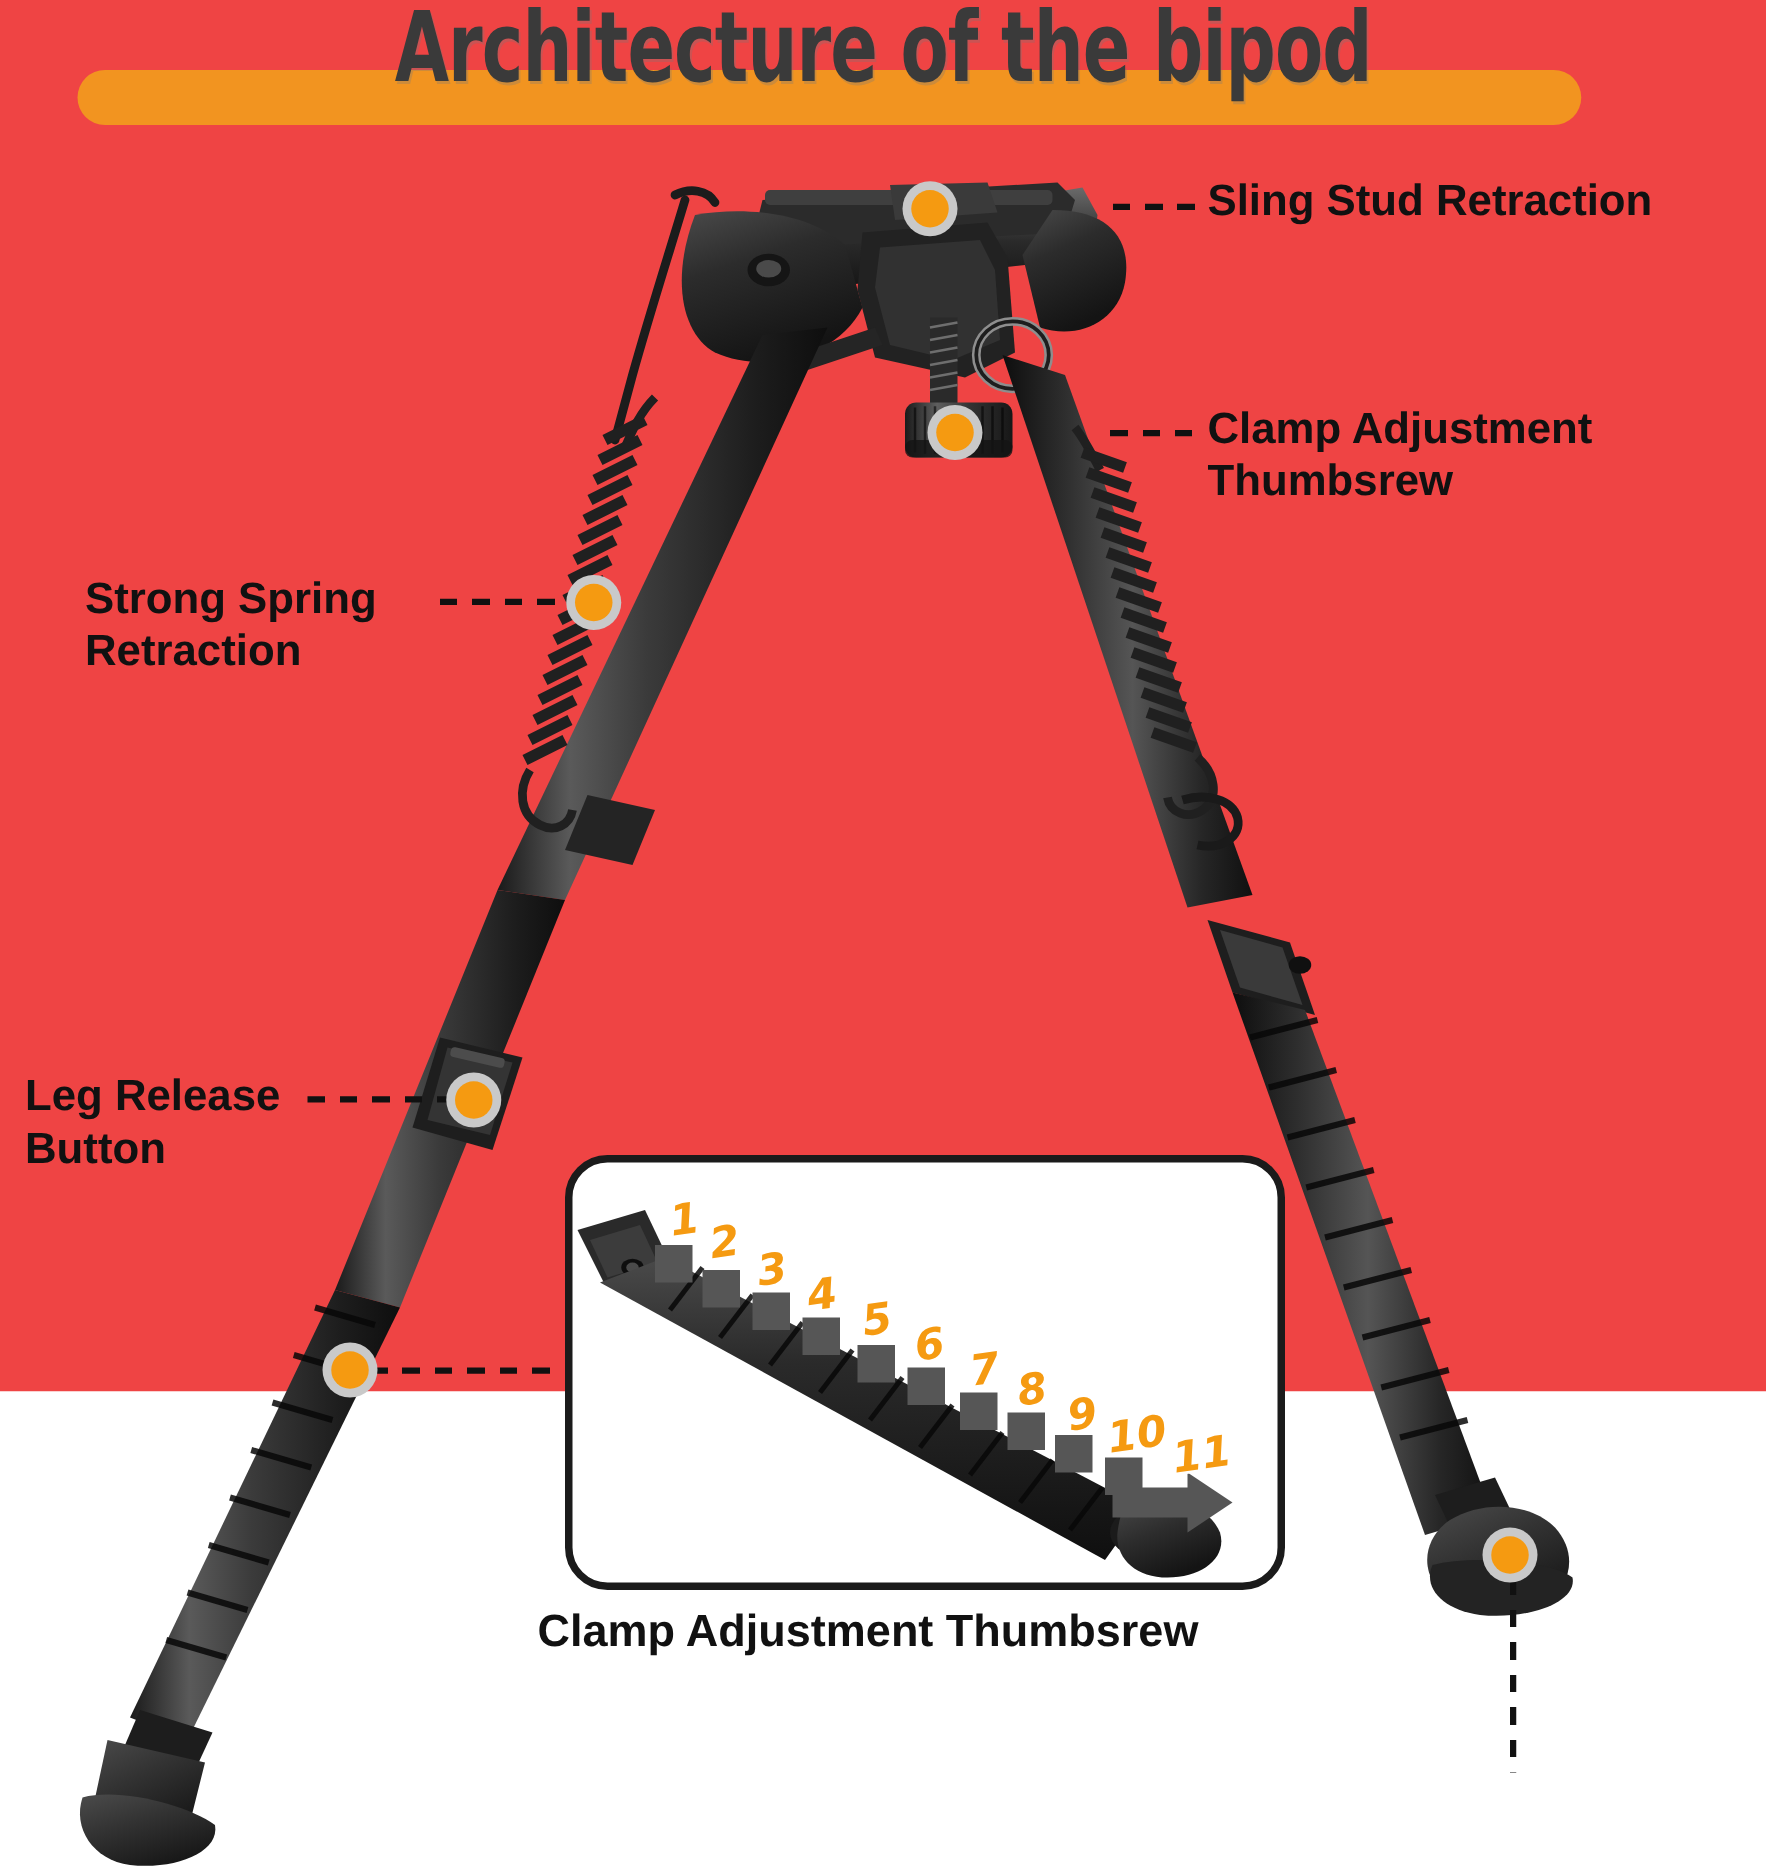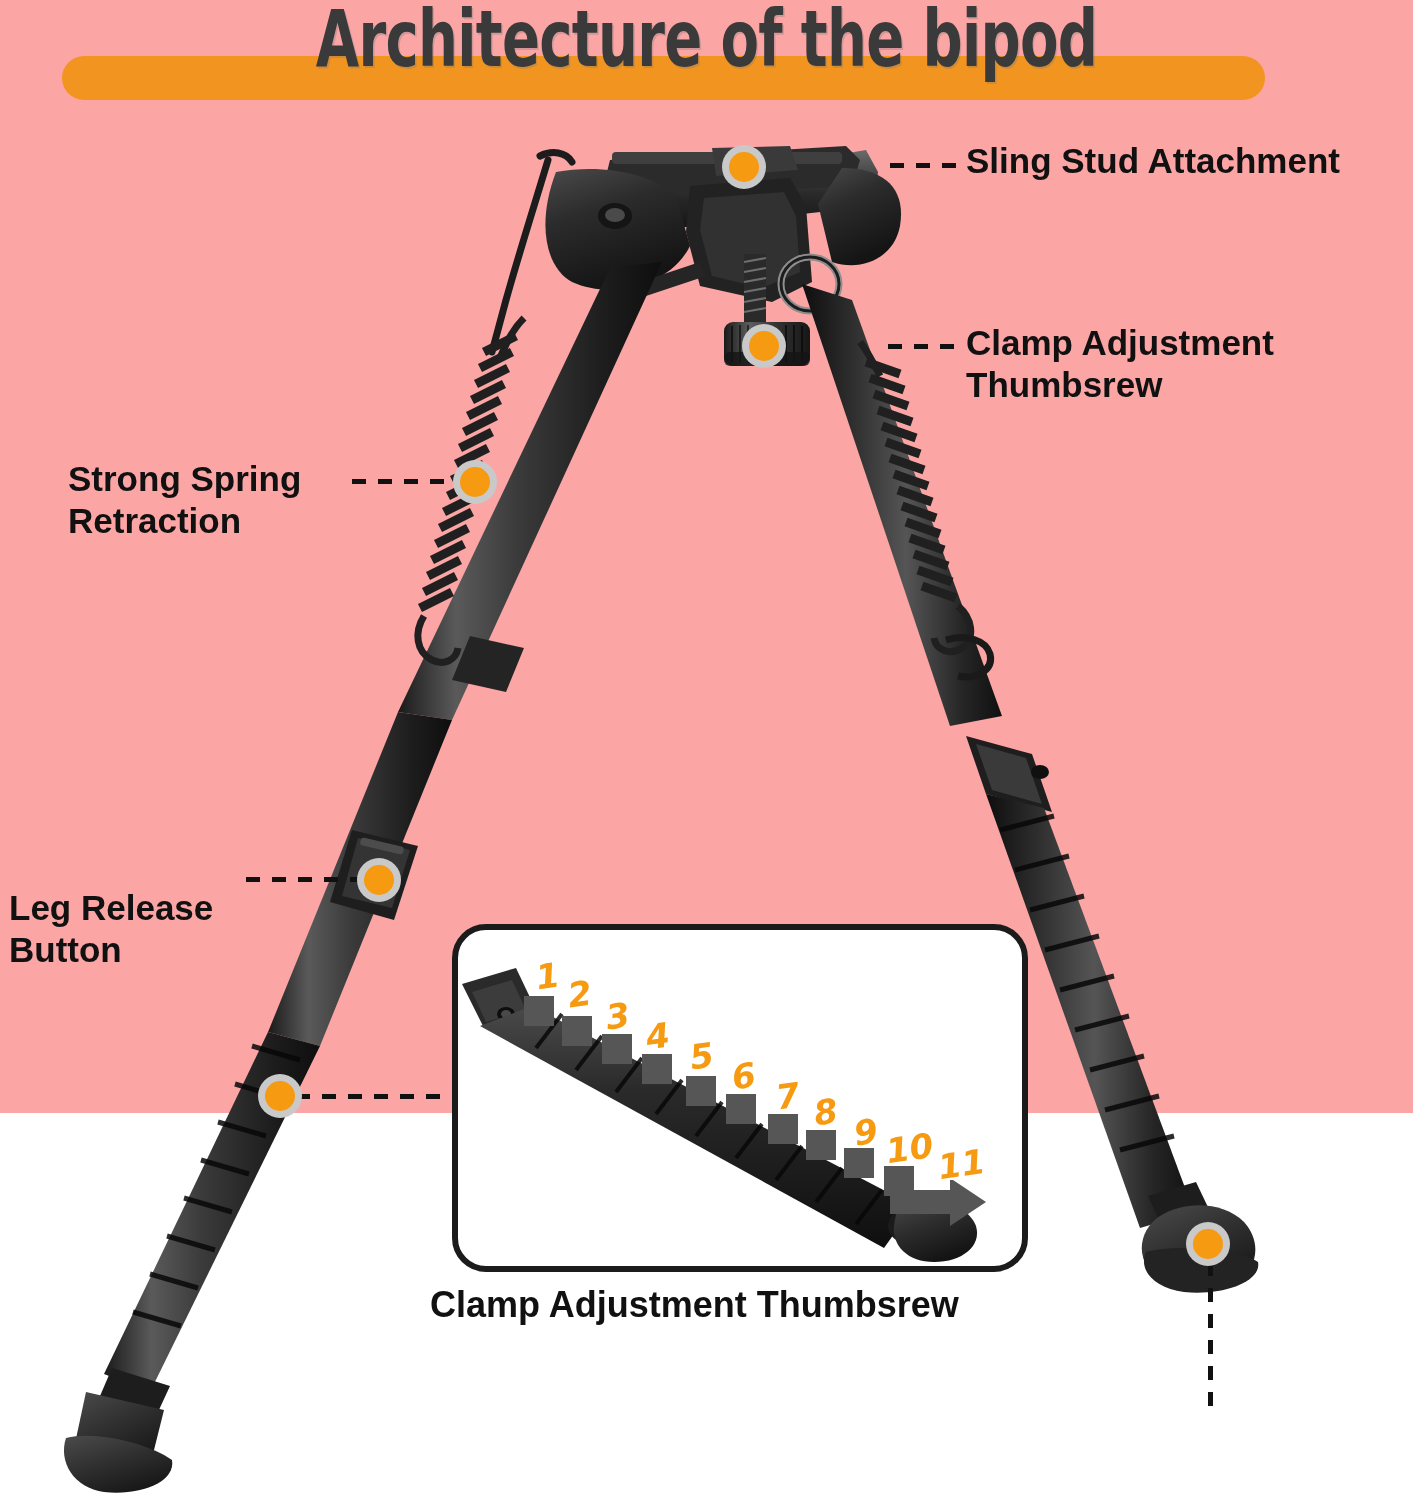--- a/index.html
+++ b/index.html
@@ -8,21 +8,21 @@
     width: 1413px;
     height: 1500px;
     background: #ffffff;
     font-family: "Liberation Sans", sans-serif;
     overflow: hidden;
   }
   #stage {
     position: relative;
     width: 1413px;
     height: 1113px;
-    background: #fca5a5;
+    background: #ef4444;
   }
 
   
   #title-wrap {
     position: absolute;
     left: 0; top: 0;
     width: 1413px; height: 112px;
   }
   #title-bar {
     position: absolute;
@@ -60,21 +60,21 @@
     line-height: 42px;
     color: #111111;
     white-space: pre-line;
   }
   .callout.right { text-align: left; }
   .callout.left  { text-align: left; }
 
   #label-sling         { left: 966px;  top: 140px; }
   #label-clamp         { left: 966px;  top: 322px; }
   #label-spring        { left: 68px;   top: 458px; }
-  #label-legrelease    { left: 9px;    top: 856px; margin-top: 31px; }
+  #label-legrelease    { left: 20px;    top: 856px; }
   #label-inset-caption { left: 430px;  top: 1284px; font-size: 36px; }
   #label-feet          { left: 1000px; top: 1428px; }
 
   
   .leader {
     position: absolute;
     background-image: repeating-linear-gradient(
       to right, #111 0 14px, rgba(0,0,0,0) 14px 26px);
     height: 5px;
   }
@@ -350,21 +350,21 @@
   <div class="leader" id="leader-inset"></div>
   <div class="leader vert" id="leader-feet"></div>
 
   <div class="hotspot" id="dot-sling"></div>
   <div class="hotspot" id="dot-clamp"></div>
   <div class="hotspot" id="dot-spring"></div>
   <div class="hotspot" id="dot-legrelease"></div>
   <div class="hotspot" id="dot-insetleg"></div>
   <div class="hotspot" id="dot-foot"></div>
 
-  <div class="callout right" id="label-sling">Sling Stud Attachment</div>
+  <div class="callout right" id="label-sling">Sling Stud Retraction</div>
 
   <div class="callout right" id="label-clamp">Clamp Adjustment
 Thumbsrew</div>
 
   <div class="callout left" id="label-spring">Strong Spring
 Retraction</div>
 
   <div class="callout left" id="label-legrelease">Leg Release
 Button</div>
 

